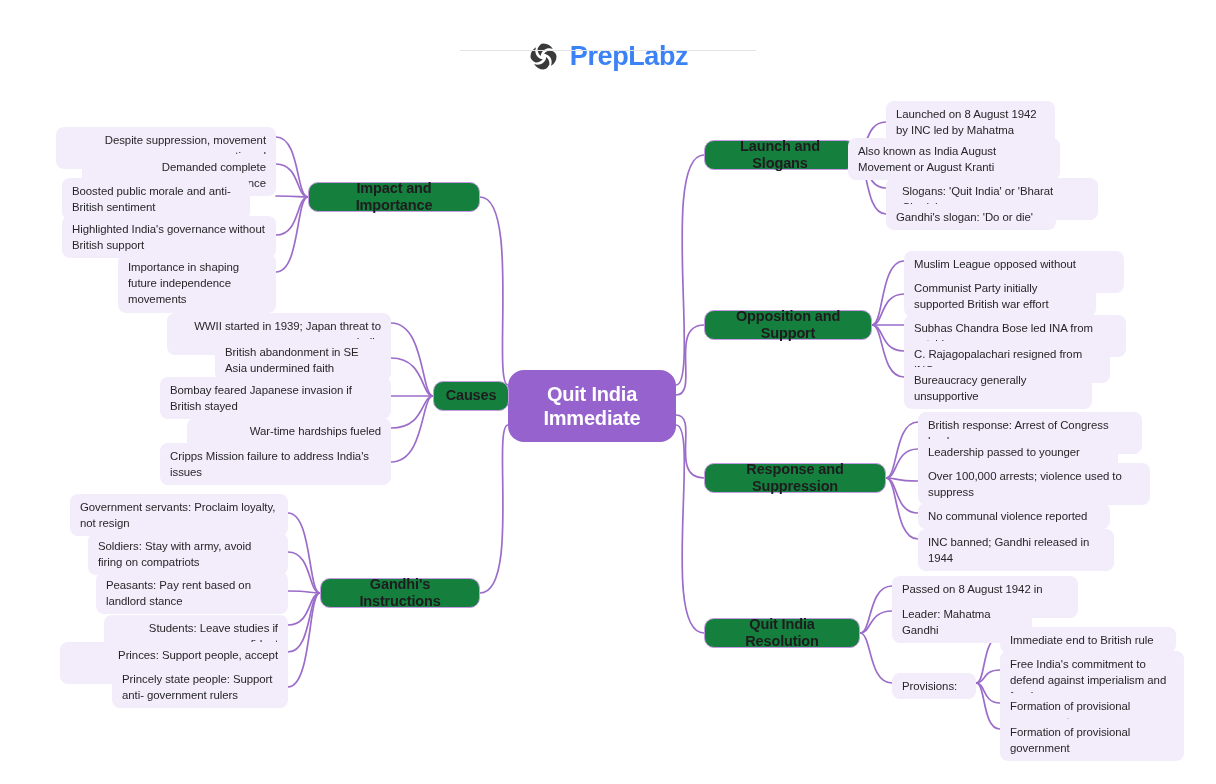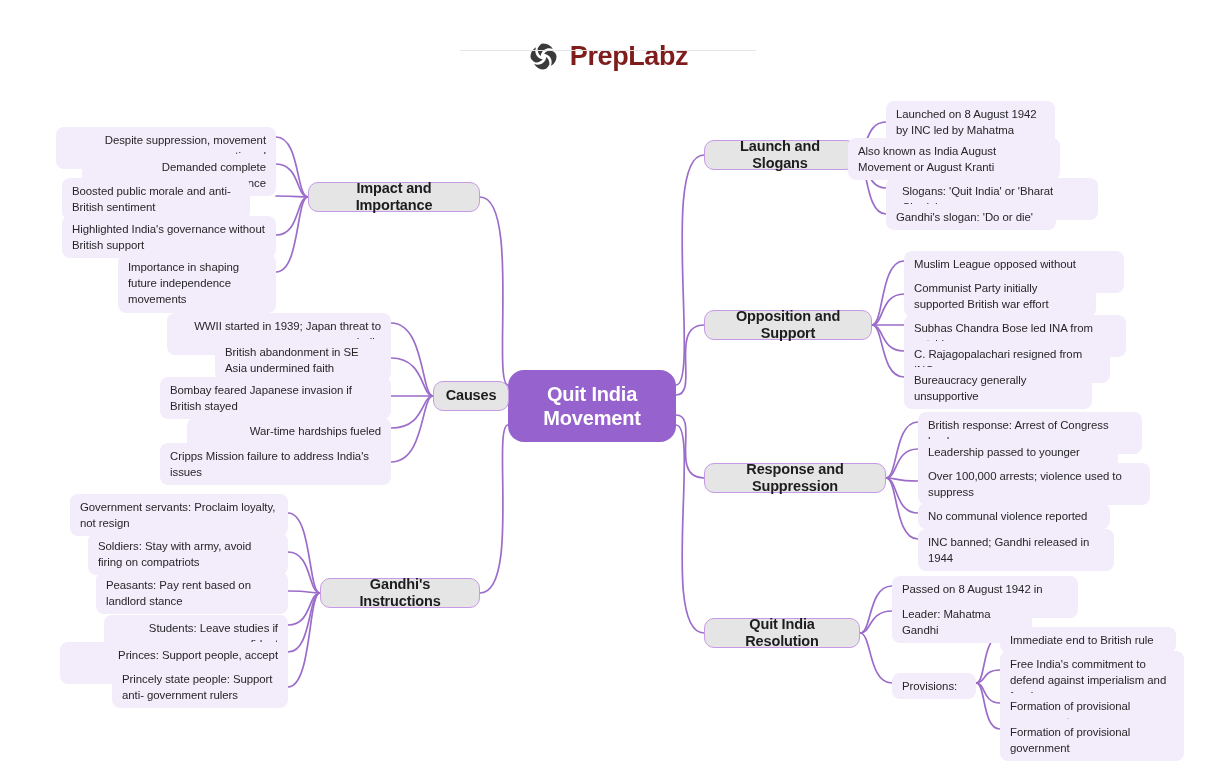--- a/index.html
+++ b/index.html
@@ -35,21 +35,21 @@
     height: 40px;
   }
   #brand-logo-icon {
     width: 31px;
     height: 31px;
     display: block;
   }
   #brand-name {
     font-size: 27px;
     font-weight: bold;
-    color: #7f1d1d;
+    color: #3b82f6;
     letter-spacing: -0.4px;
     line-height: 1;
   }
   #brand-divider {
     position: absolute;
     left: 460px;
     top: 50px;
     width: 296px;
     height: 1px;
     background: #e4e4e6;
@@ -91,21 +91,21 @@
   #root-node .node-text {
     color: #ffffff;
     font-size: 20px;
     font-weight: bold;
     line-height: 1.22;
     letter-spacing: -0.2px;
   }
 
   
   .branch-node {
-    background: #e5e5e5;
+    background: #15803d;
     border: 1px solid #c79ae6;
     border-radius: 10px;
     justify-content: center;
     text-align: center;
     padding: 0 12px;
   }
   .branch-node .node-text {
     color: #1d1d1f;
     font-size: 14.5px;
     font-weight: bold;
@@ -207,21 +207,21 @@
       <path d="M 320 593 C 308 593 312 591 288 591"></path>
       <path d="M 320 593 C 308 593 312 625 288 625"></path>
       <path d="M 320 593 C 308 593 312 652 288 652"></path>
       <path d="M 320 593 C 308 593 312 687 288 687"></path>
     </g>
   </svg>
 
   <div class="node" id="root-node" style="left:508px; top:370px; width:168px; height:72px;">
     <div class="node-text">
       <span>Quit India</span><br>
-      <span>Movement</span>
+      <span>Immediate</span>
     </div>
   </div>
 
   <div class="node branch-node" style="left:704px; top:140px; width:152px; height:30px;">
     <span class="node-text">Launch and Slogans</span>
   </div>
   <div class="node leaf-node align-left" style="left:886px; top:101px; width:169px; min-height:38px;">
     <span class="node-text">Launched on 8 August 1942 by INC led by Mahatma Gandhi</span>
   </div>
   <div class="node leaf-node align-left" style="left:848px; top:138px; width:212px; min-height:38px;">

